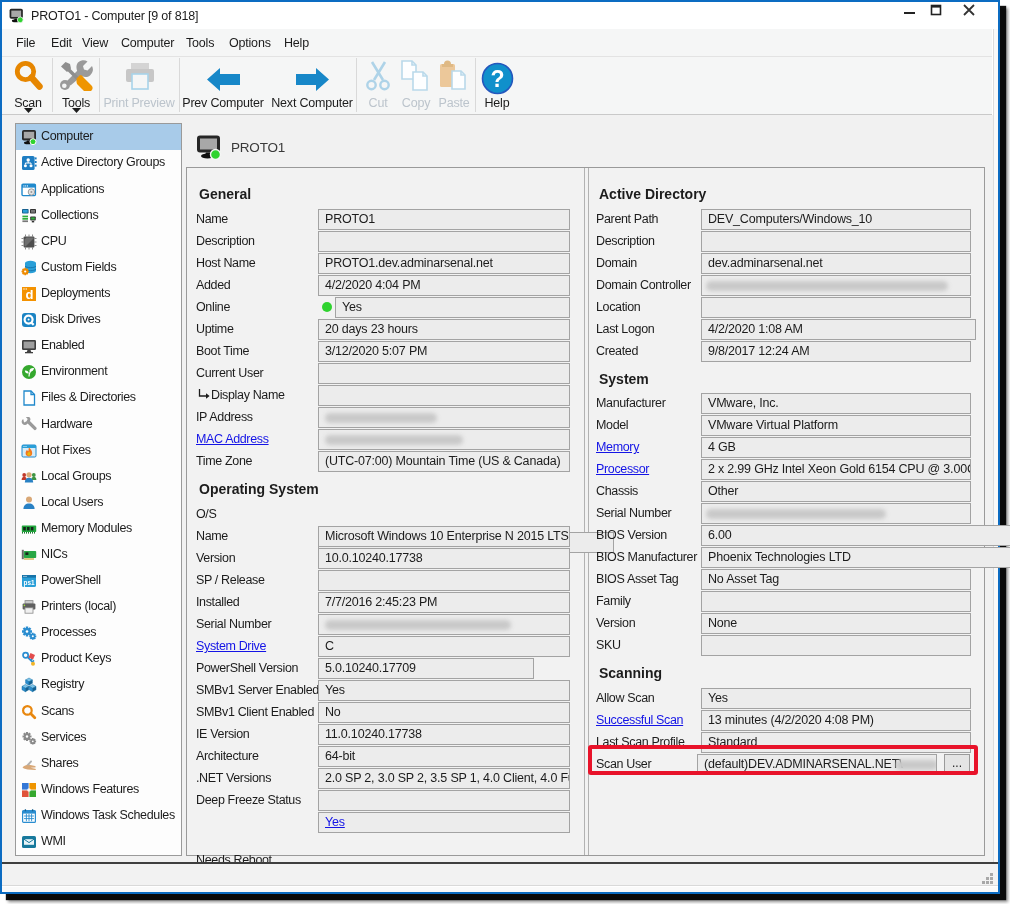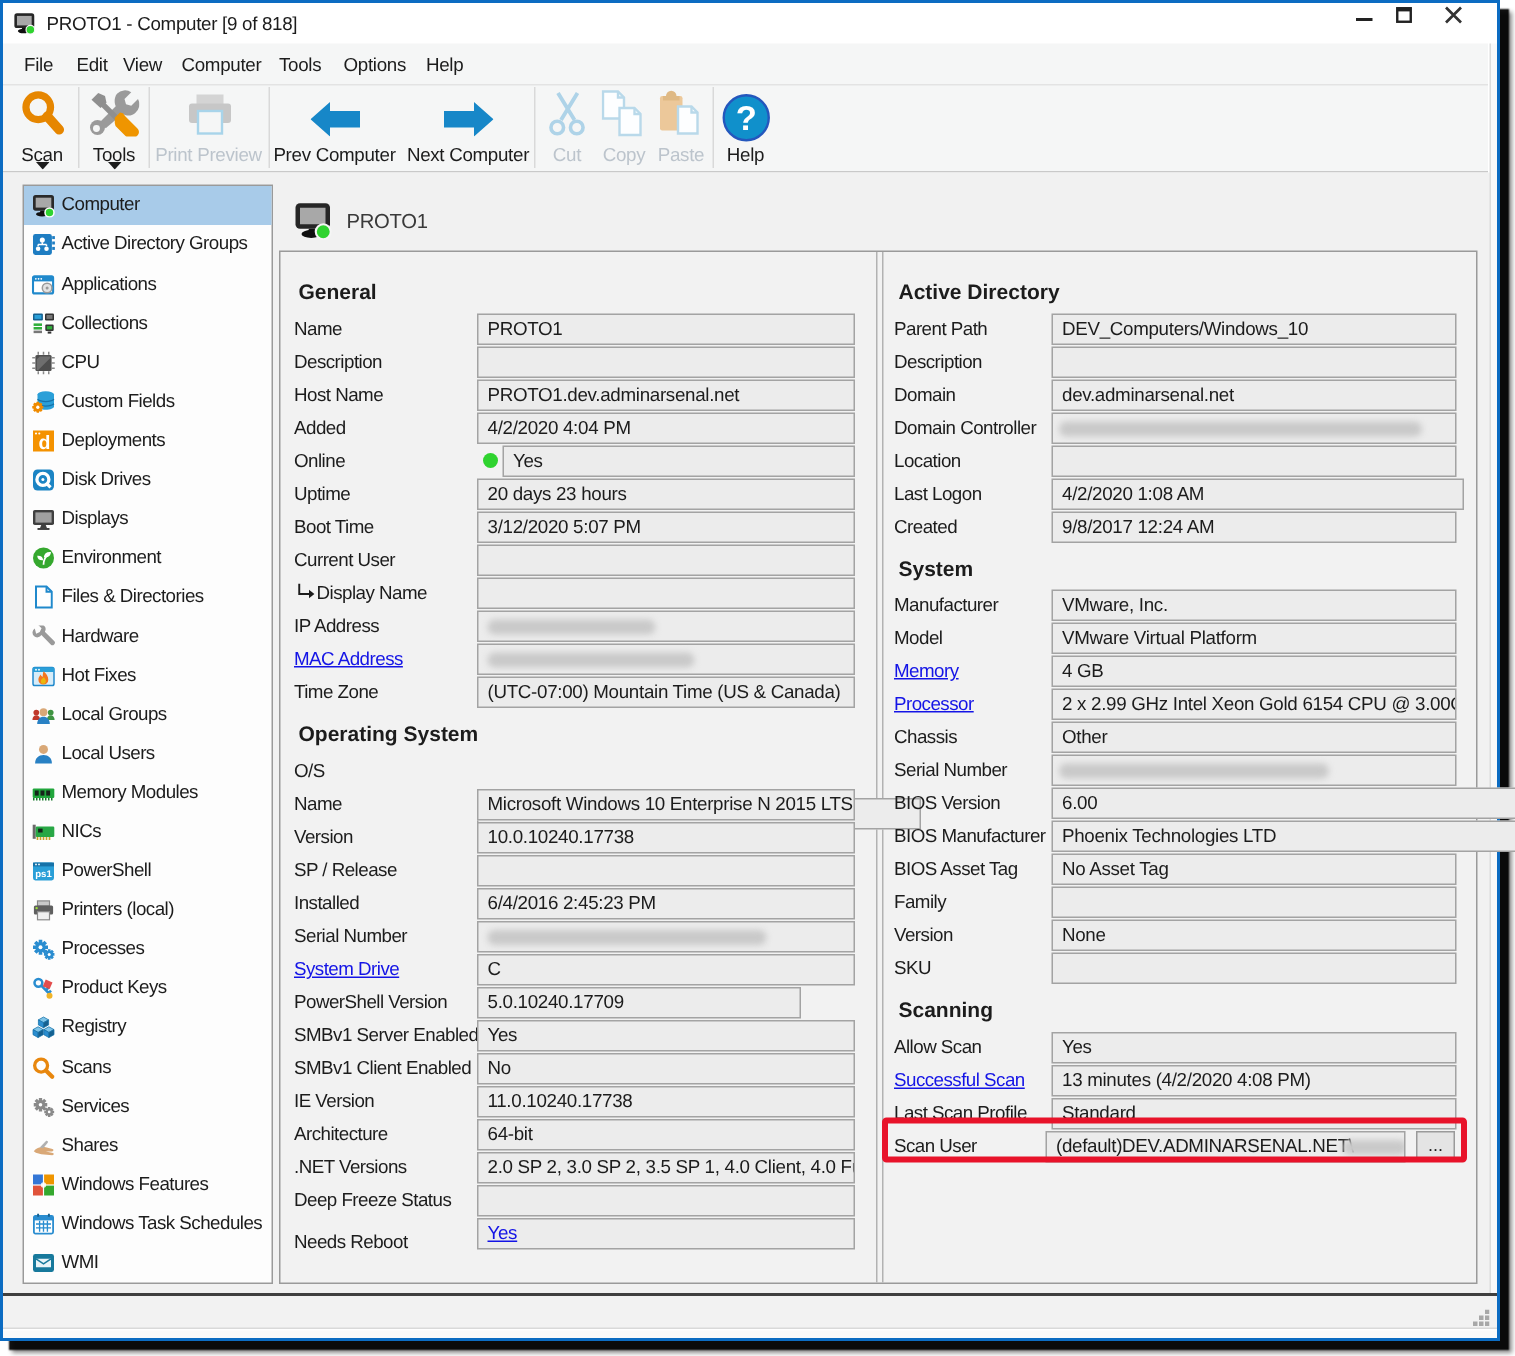--- a/index.html
+++ b/index.html
@@ -193,21 +193,21 @@
     <path d="M10.5 10.7 l2.2 2.2" stroke="#fff" stroke-width="2.2"></path>
   </svg>
 <div class="stxt" style="left:41px;top:312px">Disk Drives</div>
 <div class="srow" style="top:333px;"></div>
 <svg style="position:absolute;left:21px;top:338px" width="16" height="16" viewBox="0 0 16 16">
     <rect x="1" y="2" width="14" height="10" rx="1.2" fill="#3f3f3f"></rect>
     <rect x="2.6" y="3.6" width="10.8" height="6.8" fill="#9f9f9f"></rect>
     <path d="M6.5 12 h3 l.8 2 h-4.6 Z" fill="#3f3f3f"></path>
     <rect x="4" y="14" width="8" height="1.3" fill="#3f3f3f"></rect>
   </svg>
-<div class="stxt" style="left:41px;top:338px">Displays</div>
+<div class="stxt" style="left:41px;top:338px">Enabled</div>
 <div class="srow" style="top:359px;"></div>
 <svg style="position:absolute;left:21px;top:364px" width="16" height="16" viewBox="0 0 16 16">
     <circle cx="8" cy="8" r="7" fill="#35a82e"></circle>
     <path d="M8 12.5 c0 -3 .5 -5 3.5 -7" stroke="#fff" stroke-width="1.2" fill="none"></path>
     <path d="M8.2 7.5 c3 .5 4.5 -1 4.8 -3.5 c-2.8 -.3 -4.5 .8 -4.8 3.5 Z" fill="#fff"></path>
     <path d="M7.8 9.5 c-2.5 .3 -3.8 -.8 -4 -3 c2.3 -.2 3.8 .7 4 3 Z" fill="#fff"></path>
   </svg>
 <div class="stxt" style="left:41px;top:364px">Environment</div>
 <div class="srow" style="top:385px;"></div>
 <svg style="position:absolute;left:21px;top:390px" width="16" height="16" viewBox="0 0 16 16">
@@ -429,21 +429,21 @@
 <div class="lbl" style="left:196px;top:528px">Name</div>
 <div class="fld" style="left:318px;top:525.5px;width:252px">Microsoft Windows 10 Enterprise N 2015 LTSB
 </div>
 <div class="lbl" style="left:196px;top:550px">Version</div>
 <div class="fld" style="left:318px;top:547.5px;width:252px">10.0.10240.17738
 </div>
 <div class="lbl" style="left:196px;top:572px">SP / Release</div>
 <div class="fld" style="left:318px;top:569.5px;width:252px">
 </div>
 <div class="lbl" style="left:196px;top:594px">Installed</div>
-<div class="fld" style="left:318px;top:591.5px;width:252px">6/4/2016 2:45:23 PM
+<div class="fld" style="left:318px;top:591.5px;width:252px">7/7/2016 2:45:23 PM
 </div>
 <div class="lbl" style="left:196px;top:616px">Serial Number</div>
 <div class="fld" style="left:318px;top:613.5px;width:252px">
 <div class="blr" style="left:6px;width:186px"></div>
 </div>
 <div class="lbl lnk" style="left:196px;top:638px">System Drive</div>
 <div class="fld" style="left:318px;top:635.5px;width:252px">C
 </div>
 <div class="lbl" style="left:196px;top:660px">PowerShell Version</div>
 <div class="fld" style="left:318px;top:657.5px;width:216px">5.0.10240.17709
@@ -459,21 +459,21 @@
 </div>
 <div class="lbl" style="left:196px;top:748px">Architecture</div>
 <div class="fld" style="left:318px;top:745.5px;width:252px">64-bit
 </div>
 <div class="lbl" style="left:196px;top:770px">.NET Versions</div>
 <div class="fld" style="left:318px;top:767.5px;width:252px">2.0 SP 2, 3.0 SP 2, 3.5 SP 1, 4.0 Client, 4.0 Full, 4.
 </div>
 <div class="lbl" style="left:196px;top:792px">Deep Freeze Status</div>
 <div class="fld" style="left:318px;top:789.5px;width:252px">
 </div>
-<div class="lbl" style="left:196px;top:820px">Needs Reboot</div>
+<div class="lbl" style="left:196px;top:852px">Needs Reboot</div>
 <div class="fld" style="left:318px;top:811.5px;width:252px"><span class="lnk">Yes</span>
 </div>
 <div class="hd" style="left:599px;top:186px">Active Directory</div>
 <div class="lbl" style="left:596px;top:211px">Parent Path</div>
 <div class="fld" style="left:701px;top:208.5px;width:270px">DEV_Computers/Windows_10
 </div>
 <div class="lbl" style="left:596px;top:233px">Description</div>
 <div class="fld" style="left:701px;top:230.5px;width:270px">
 </div>
 <div class="lbl" style="left:596px;top:255px">Domain</div>

